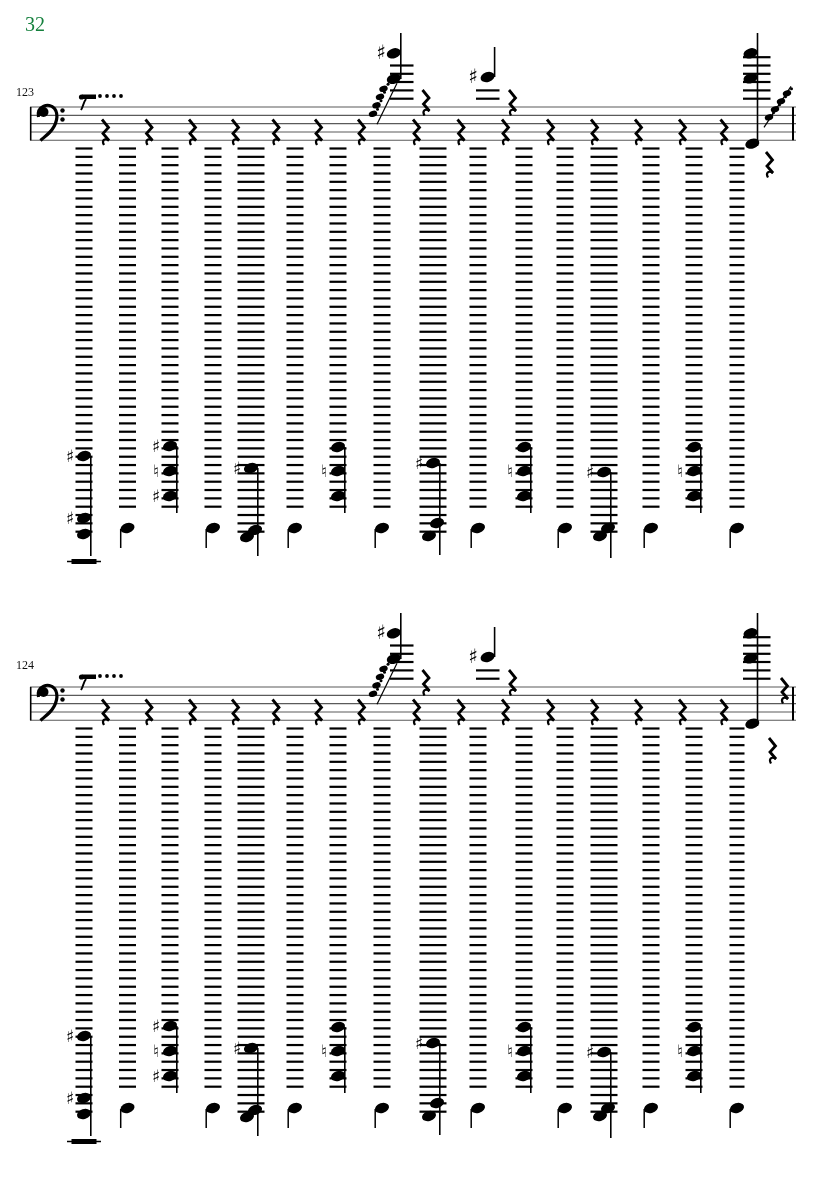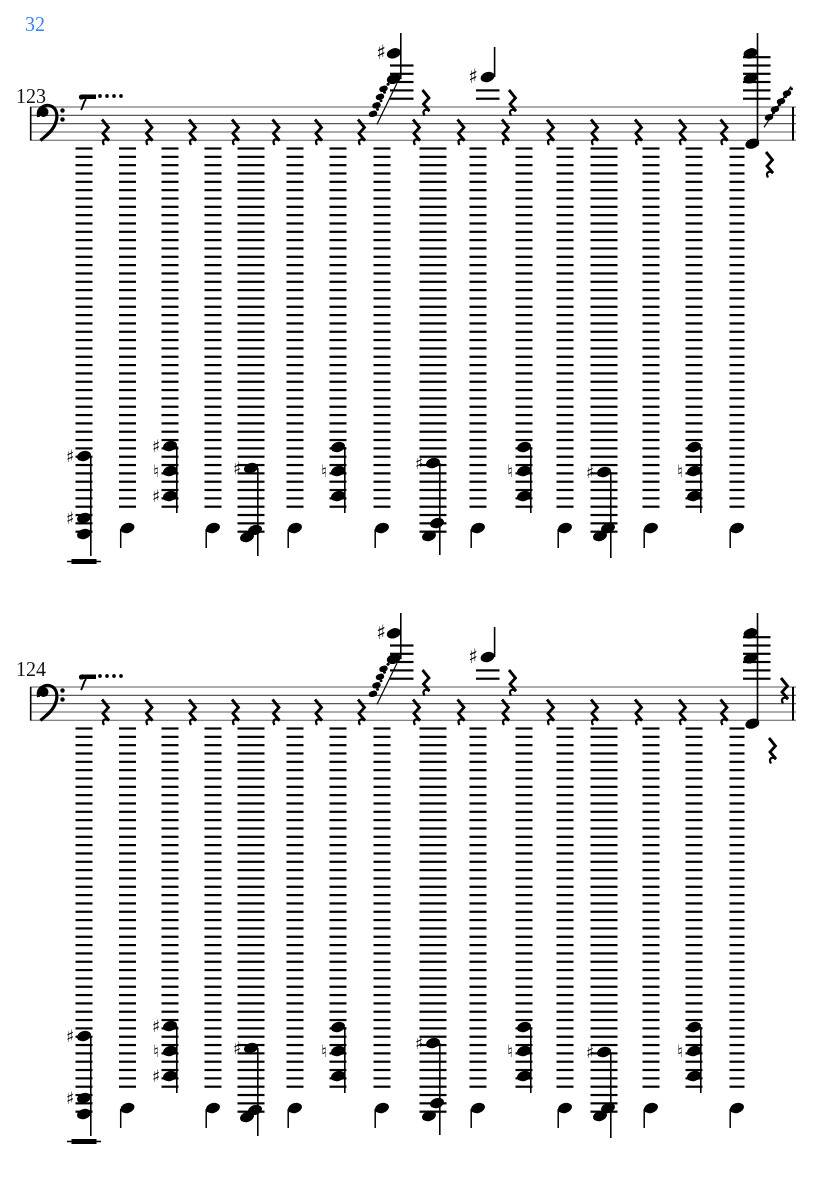--- a/index.html
+++ b/index.html
@@ -1,18 +1,18 @@
 <!DOCTYPE html>
 <html><head>
 <meta charset="utf-8">
 <style>
   html,body{margin:0;padding:0;background:#ffffff;}
   body{width:835px;height:1181px;position:relative;font-family:"Liberation Serif",serif;overflow:hidden;}
-  .pagenum{position:absolute;left:25px;top:13px;font-size:20px;color:#3b82f6;}
-  .measurenum{position:absolute;font-size:20px;color:#111;}
+  .pagenum{position:absolute;left:25px;top:13px;font-size:20px;color:#15803d;}
+  .measurenum{position:absolute;font-size:12px;color:#111;}
   #score{position:absolute;left:0;top:0;}
 </style>
 </head>
 <body>
 
 <div class="pagenum">32</div>
 <div class="measurenum" id="mn0" style="left: 16px; top: 85px;">123</div>
 <div class="measurenum" id="mn1" style="left: 16px; top: 658px;">124</div>
 
 <svg id="score" width="835" height="1181" viewBox="0 0 835 1181">

